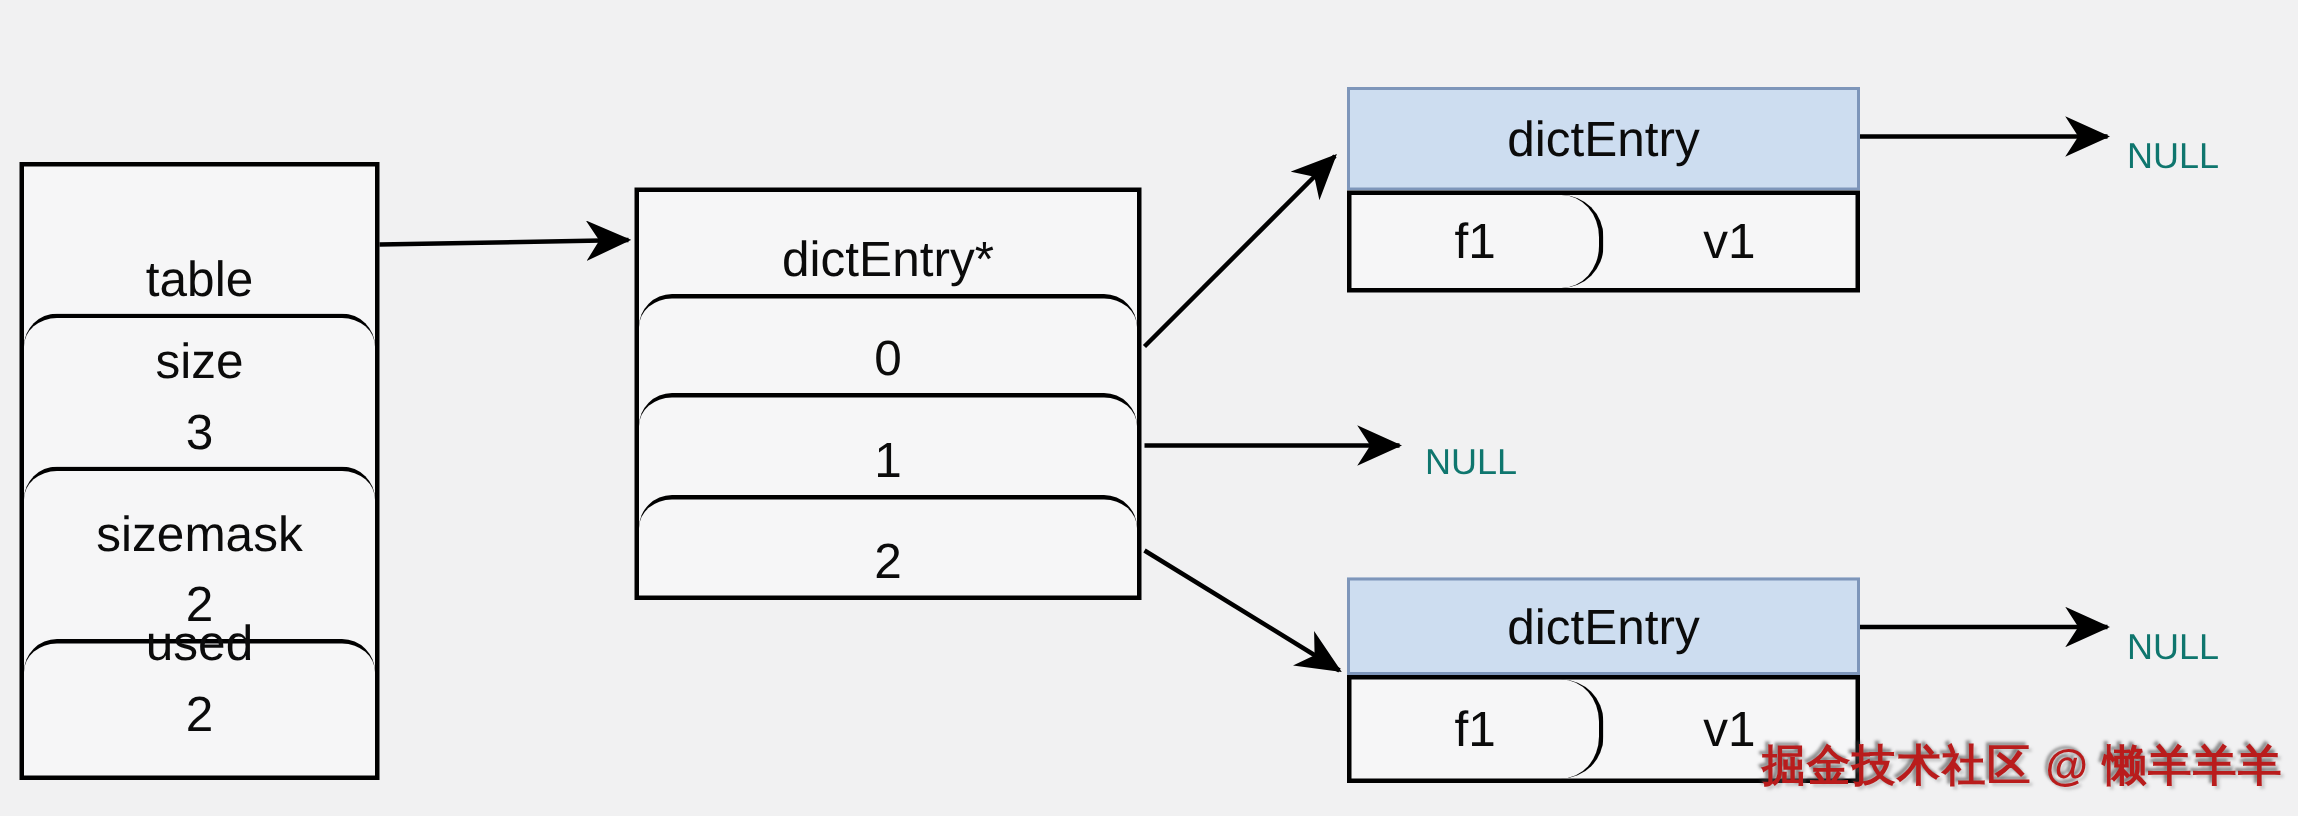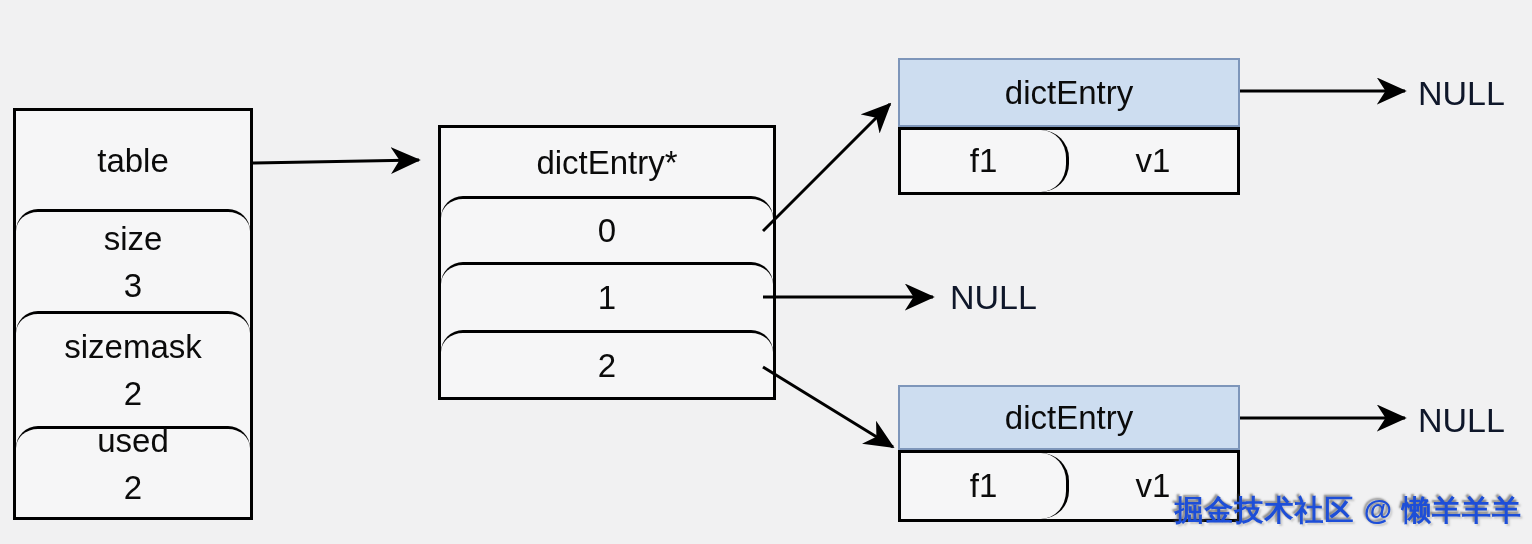--- a/index.html
+++ b/index.html
@@ -21,48 +21,49 @@
   }
   
   .tbl-body{
     border:3px solid #000;
     background:#f6f6f7;
     display:flex;flex-direction:column;
   }
   .tbl-row{
     box-sizing:border-box;
     display:flex;flex-direction:column;
-    align-items:center;justify-content:center;
+    align-items:center;justify-content:flex-end;
     font-size:33px;line-height:47px;
   }
   .tbl-row.sep{border-top:3px solid #000;border-radius:22px;}
   
   .kv-body{
     border:3px solid #000;
     background:#f6f6f7;
     display:flex;flex-direction:row;
   }
   .kv-cell{
     box-sizing:border-box;
     flex:1 1 50%;
     display:flex;align-items:center;justify-content:center;
     font-size:33px;
   }
   .kv-cell.first{border-right:3px solid #000;border-radius:28px;}
   .null-label{
-    font-size:34px;
+    font-size:24px;
     line-height:38px;
-    color:#0f172a;
+    color:#0f766e;
     white-space:nowrap;
+    margin-top:12px;
   }
   .watermark{
     right:10px;bottom:13px;
     font-size:29px;font-weight:700;
     letter-spacing:1px;
-    color:#1d4ed8;
+    color:#b91c1c;
     text-shadow:-2px -2px 2px rgba(60,60,60,.55), 2px 2px 2px rgba(130,130,130,.35);
     white-space:nowrap;
   }
   svg.arrows{position:absolute;left:0;top:0;pointer-events:none;}
 </style>
 </head>
 <body>
 
 <div class="stage">
 
@@ -77,21 +78,21 @@
     <div class="tbl-row sep" style="height:115px">
       <div>sizemask</div>
       <div>2</div>
     </div>
     <div class="tbl-row sep" style="height:73px">
       <div>used</div>
       <div>2</div>
     </div>
   </div>
 
-  <div class="abs tbl-body" style="left:438px;top:125px;width:338px;height:275px">
+  <div class="abs tbl-body" style="left:423px;top:125px;width:338px;height:275px">
     <div class="tbl-row" style="height:68px">
       <div>dictEntry*</div>
     </div>
     <div class="tbl-row sep" style="height:66px">
       <div>0</div>
     </div>
     <div class="tbl-row sep" style="height:68px">
       <div>1</div>
     </div>
     <div class="tbl-row sep" style="height:67px">

